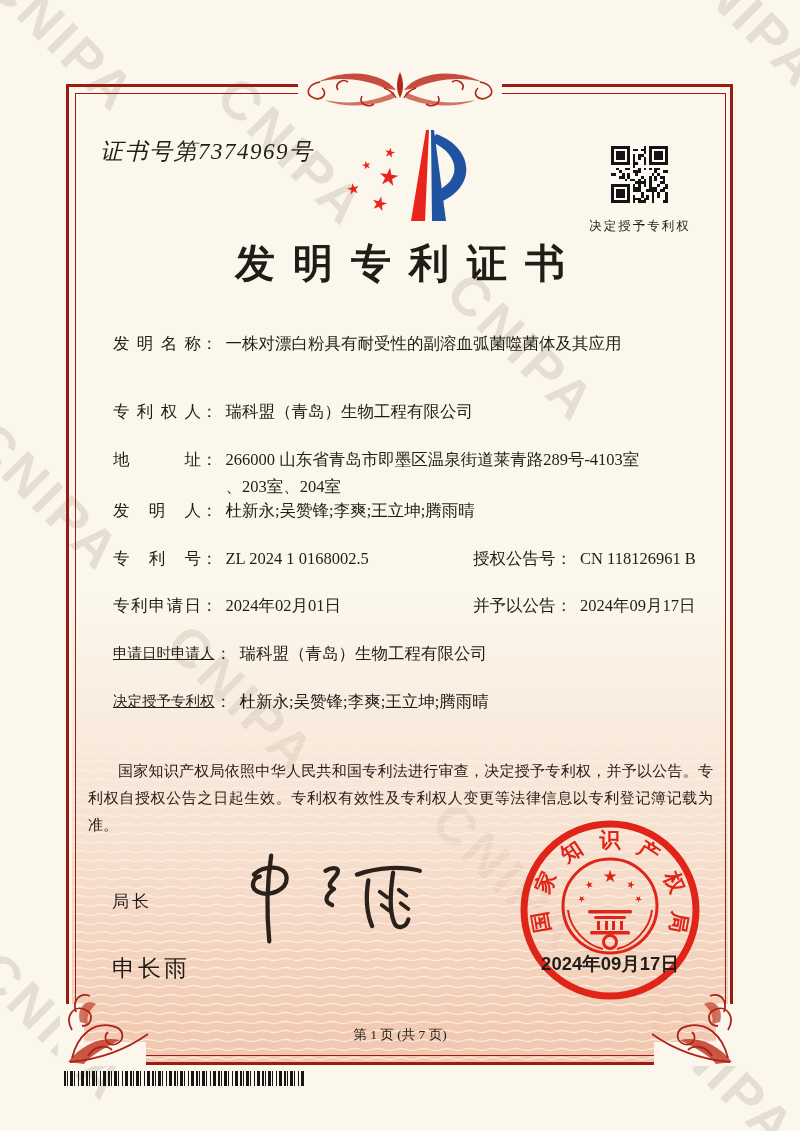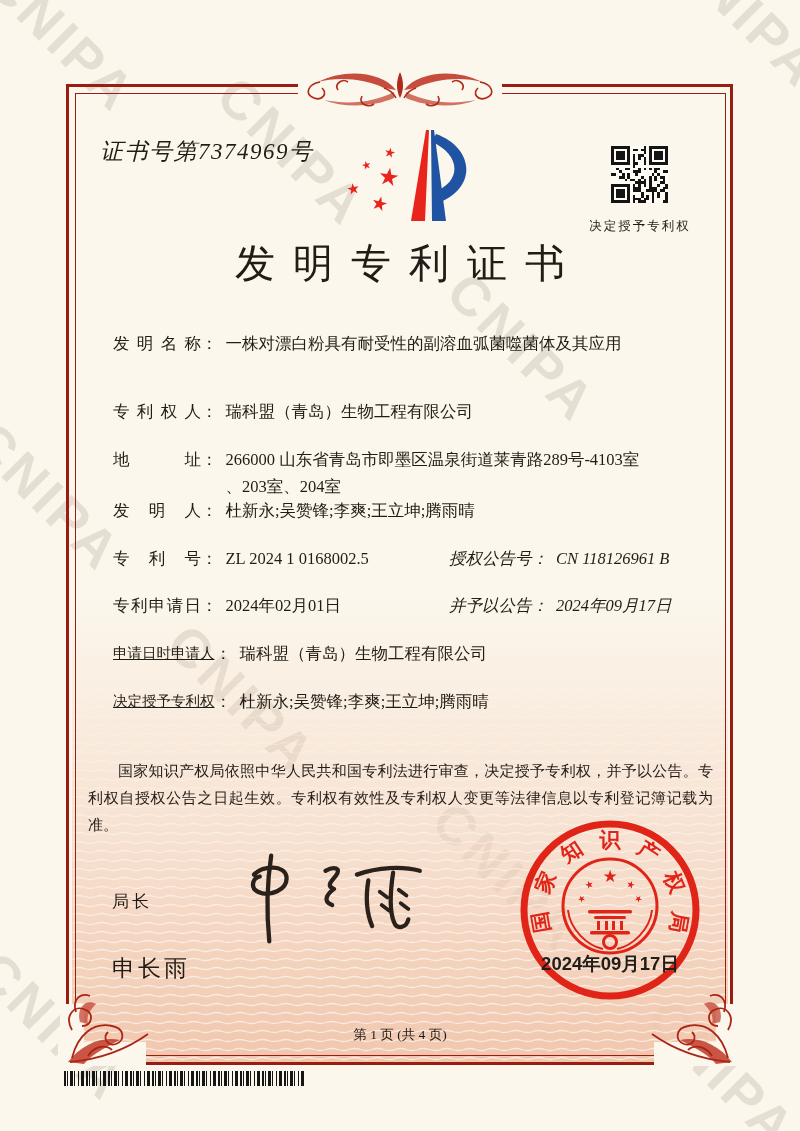--- a/index.html
+++ b/index.html
@@ -17,29 +17,29 @@
          mask-image:linear-gradient(180deg,transparent,rgba(0,0,0,.6) 40%,#000 75%);}
   
   .frame{position:absolute;left:66px;top:84px;width:661px;height:975px;border:3.5px solid #9b1d12;z-index:3;box-sizing:content-box;}
   .frame-in{position:absolute;left:75px;top:93px;width:649px;height:961px;border:1.2px solid #9b1d12;z-index:3;box-sizing:content-box;}
   .orn{position:absolute;z-index:4;}
   
   .cert-no{position:absolute;left:100px;top:136px;font-size:23px;letter-spacing:1.5px;z-index:5;font-style:italic;}
   .logo{position:absolute;left:333px;top:124px;z-index:5;}
   .qr{position:absolute;left:611px;top:146px;z-index:5;background:#fdfbf4;}
   .qr-label{position:absolute;left:584px;top:218px;width:112px;text-align:center;font-size:12.5px;letter-spacing:2px;z-index:5;}
-  .title{position:absolute;left:0;top:236px;width:100%;text-align:center;font-size:40px;font-weight:400;
+  .title{position:absolute;left:0;top:236px;width:100%;text-align:center;font-size:40px;font-weight:700;
          letter-spacing:18px;padding-left:18px;box-sizing:border-box;z-index:5;}
   .row{position:absolute;left:113px;width:622px;font-size:16.5px;line-height:27px;z-index:5;}
   .lbl{display:inline-block;width:88px;text-align:justify;text-align-last:justify;vertical-align:top;font-family:Liberation Serif, serif;}
   .lbl-long{display:inline-block;width:102px;font-size:14.5px;vertical-align:top;line-height:27px;text-decoration:underline;}
   .colon{display:inline-block;vertical-align:top;}
   .val{display:inline-block;vertical-align:top;margin-left:8px;}
   .val-addr{max-width:420px;line-break:anywhere;}
-  .grp2{position:absolute;left:336px;top:0;font-style:italic;}
+  .grp2{position:absolute;left:360px;top:0;}
   .legal{position:absolute;left:88px;top:758px;width:625px;font-size:15px;line-height:27px;
          text-align:justify;text-indent:2em;z-index:5;}
   .sig-title{position:absolute;left:112px;top:890px;font-size:17px;letter-spacing:3px;z-index:5;}
   .sig-name{position:absolute;left:112px;top:927px;font-size:23px;letter-spacing:3px;z-index:5;margin-top:26px;}
   .sig{position:absolute;left:235px;top:842px;z-index:6;}
   .seal{position:absolute;left:518px;top:818px;z-index:6;}
   .seal-date{position:absolute;left:518px;top:951px;width:184px;text-align:center;z-index:7;
              font-family:"Liberation Sans","DejaVu Sans",sans-serif;font-weight:700;font-size:18.5px;color:#211d18;}
   .footer{position:absolute;left:0;top:1026px;width:100%;text-align:center;font-size:13.5px;z-index:5;}
   .barcode{position:absolute;left:64px;top:1071px;width:242px;height:15px;z-index:5;
@@ -216,16 +216,16 @@
         <rect x="102" y="103" width="3" height="9"></rect>
         <rect x="72" y="113" width="40" height="3.5" rx="1.5"></rect>
       </g>
       <circle cx="92" cy="124" r="6.5" fill="none" stroke="#e02418" stroke-width="3"></circle>
       <path d="M50,92 C52,112 70,128 85,131" fill="none" stroke="#e02418" stroke-width="2"></path>
       <path d="M134,92 C132,112 114,128 99,131" fill="none" stroke="#e02418" stroke-width="2"></path>
     </g>
   </svg>
   <div class="seal-date">2024年09月17日</div>
 
-  <div class="footer">第 1 页 (共 4 页)</div>
+  <div class="footer">第 1 页 (共 7 页)</div>
   <div class="barcode"></div>
 
 </div>
 
 </body></html>

